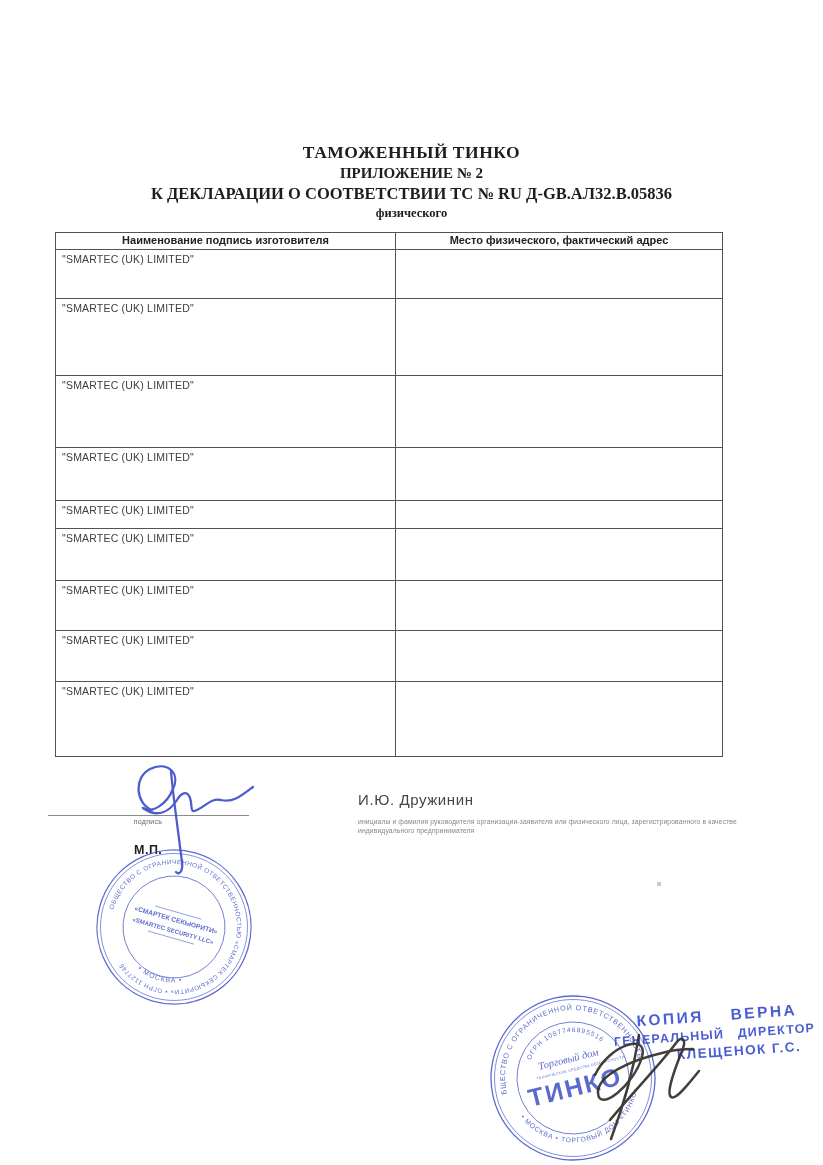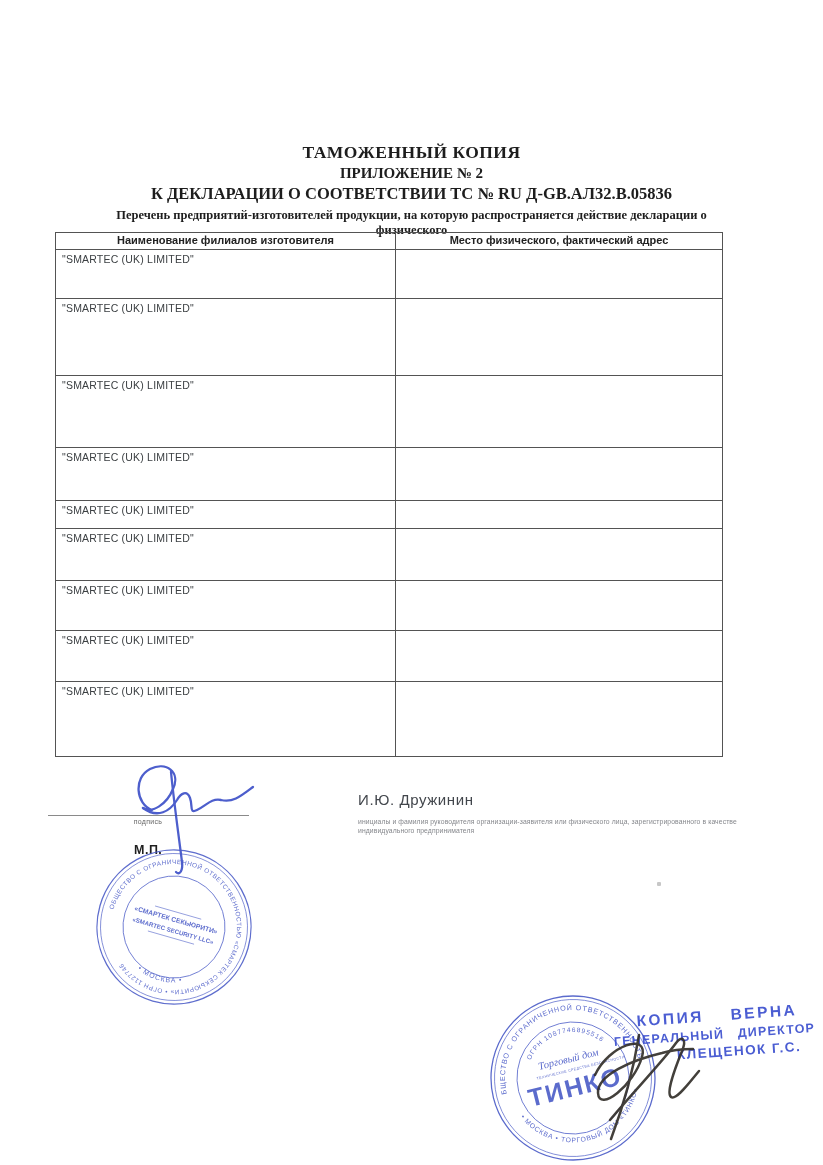--- a/index.html
+++ b/index.html
@@ -85,35 +85,34 @@
   }
   .stamp-text{fill:#4a5bc7;}
   .stamp-stroke{stroke:#4a5bc7;fill:none;}
 </style>
 </head>
 <body>
 
 <div class="page">
 
   <div class="doc-header">
-    <div class="t1">ТАМОЖЕННЫЙ КОПИЯ</div>
+    <div class="t1">ТАМОЖЕННЫЙ ТИНКО</div>
     <div class="t2">ПРИЛОЖЕНИЕ № 2</div>
     <div class="t3">К ДЕКЛАРАЦИИ О СООТВЕТСТВИИ ТС № RU Д-GB.АЛ32.В.05836</div>
-    <div class="sub">Перечень предприятий-изготовителей продукции, на которую распространяется действие декларации о</div>
     <div class="sub2">физического</div>
   </div>
 
   <table class="doc-table">
     <colgroup>
         <col class="c1">
         <col class="c2">
       </colgroup>
     <thead>
       <tr>
-        <th>Наименование филиалов изготовителя</th>
+        <th>Наименование подпись изготовителя</th>
         <th>Место физического, фактический адрес</th>
       </tr>
     </thead>
     <tbody>
       <tr class="r1">
         <td>"SMARTEC (UK) LIMITED"</td>
         <td></td>
       </tr>
       <tr class="r2">
         <td>"SMARTEC (UK) LIMITED"</td>

